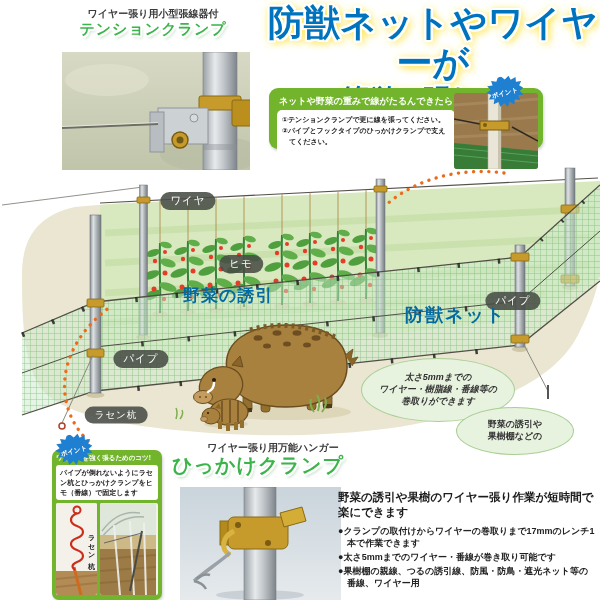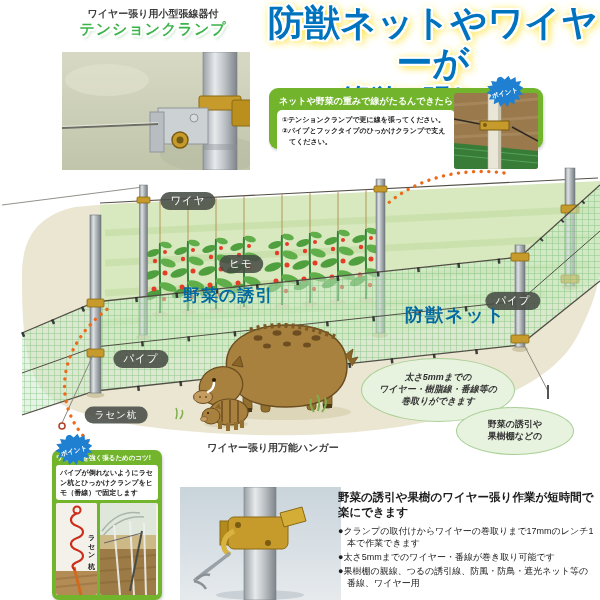--- a/index.html
+++ b/index.html
@@ -71,21 +71,21 @@
            border:1px solid #a9cf96;border-radius:50%;display:flex;flex-direction:column;
            align-items:center;justify-content:center;text-align:center;
            font-size:9px;font-weight:bold;color:#333;line-height:1.3;z-index:4;}
   #callout-winding{left:438px;top:390px;width:152px;height:62px;font-style:italic;}
   #callout-protect{left:351px;top:427px;width:112px;height:44px;}
   #callout-trellis{left:515px;top:431px;width:116px;height:46px;}
 
   
   #benefits{position:absolute;left:338px;top:490px;width:258px;}
   #benefits .heading{font-size:11.5px;font-weight:bold;color:#1a1a1a;line-height:1.3;margin-bottom:5px;}
-  #benefits .li{font-size:9px;color:#222;line-height:1.4;padding-left:9px;text-indent:-9px;margin-bottom:1px;font-weight:normal;}
+  #benefits .li{font-size:9px;color:#222;line-height:1.4;padding-left:9px;text-indent:-9px;margin-bottom:1px;font-weight:bold;}
 
   svg{display:block;}
 </style>
 </head>
 <body>
 
 <div id="stage">
 
   <div class="caption" id="caption-tension">ワイヤー張り用小型張線器付</div>
   <div class="bubble-title" id="title-tension">テンションクランプ</div>
@@ -355,20 +355,21 @@
           <path d="M0 56 L56 52 M0 68 L56 64 M0 80 L56 76" stroke="#8a6a38" stroke-width="2" opacity="0.7"></path>
           <path d="M14 22 L20 92 M30 18 L34 92 M44 20 L46 92" stroke="#eef0ee" stroke-width="2" opacity="0.9"></path>
           <line x1="42" y1="28" x2="30" y2="88" stroke="#4a4a44" stroke-width="2"></line>
           <line x1="4" y1="40" x2="42" y2="30" stroke="#666" stroke-width="1"></line>
         </svg>
       </div>
     </div>
   </div>
 
   <div class="caption" id="caption-hook">ワイヤー張り用万能ハンガー</div>
+  <div class="bubble-title" id="title-hook">ひっかけクランプ</div>
   <div class="abs" style="left:180px;top:487px;width:161px;height:113px;">
     <svg viewBox="0 0 161 113" width="161" height="113">
       <defs>
         <linearGradient id="bgH" x1="0" y1="0" x2="0" y2="1">
           <stop offset="0" stop-color="#c9d4db"></stop>
             <stop offset="1" stop-color="#e6eaed"></stop>
         </linearGradient>
       </defs>
       <rect width="161" height="113" fill="url(#bgH)"></rect>
       <ellipse cx="80" cy="108" rx="44" ry="5" fill="#b6c0c8" opacity="0.6"></ellipse>

